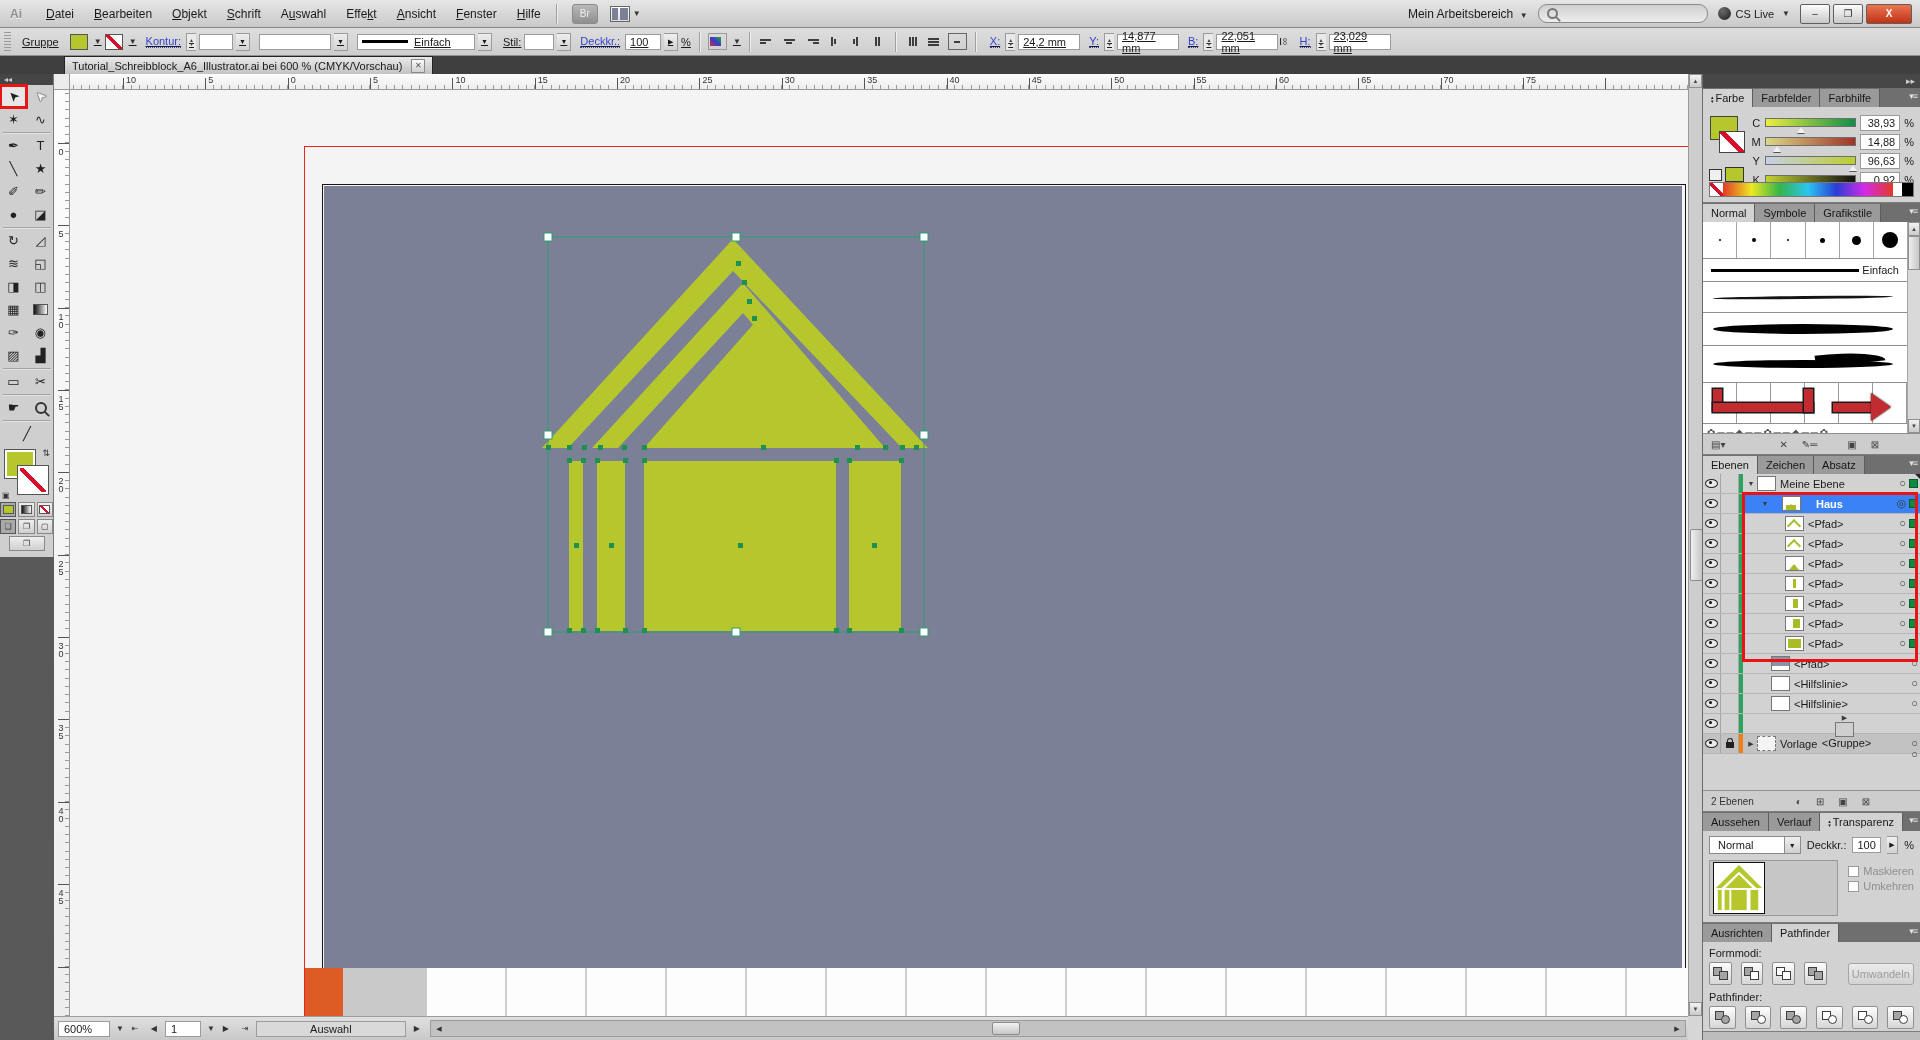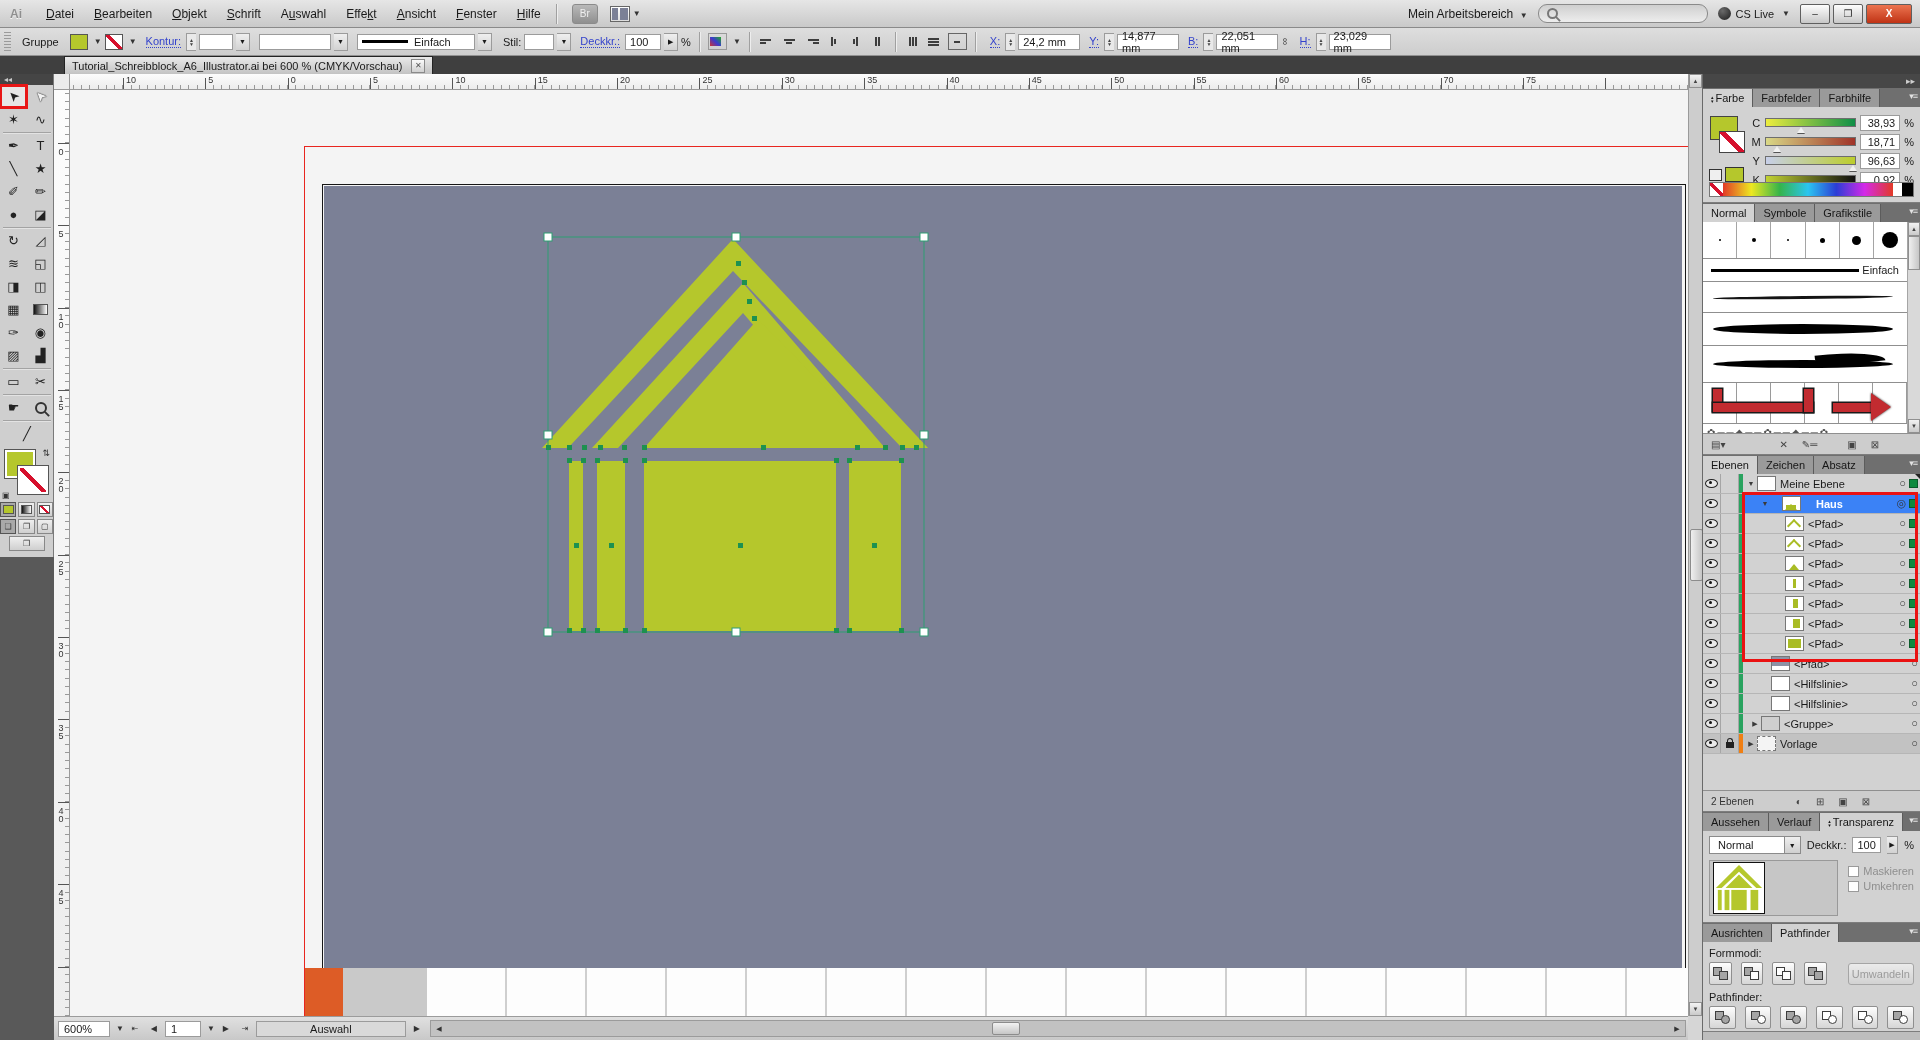--- a/index.html
+++ b/index.html
@@ -31,21 +31,21 @@
   .mag:after{content:"";position:absolute;width:6px;height:2px;background:#777;
              transform:rotate(45deg);right:-5px;bottom:-3px;}
   .cs-orb{width:13px;height:13px;border-radius:50%;background:radial-gradient(circle at 35% 30%,#6a6a6a,#1c1c1c);}
   .winbtn{width:28px;height:18px;border:1px solid #5f5f5f;border-radius:2px;
           background:linear-gradient(#fdfdfd,#c8c8c8);display:flex;align-items:center;
           justify-content:center;font-size:10px;color:#333;}
   .winbtn.close{width:44px;background:linear-gradient(#ec7450,#c03315);color:#fff;font-weight:bold;}
 
   
   #controlbar{left:0;top:28px;width:1920px;height:28px;background:linear-gradient(#dedede,#cdcdcd);
-              border-bottom:1px solid #919191;box-sizing:border-box;display:flex;align-items:center;gap:3px;}
+              border-bottom:1px solid #919191;box-sizing:border-box;display:flex;align-items:center;gap:3px;text-decoration:underline;}
   .dots{width:7px;height:20px;margin:0 4px;background:repeating-linear-gradient(#9a9a9a 0 1px,transparent 1px 3px);}
   .blue-link{color:#3443cc;border-bottom:1px dotted #3443cc;margin:0 2px 0 6px;}
   .field{background:#fff;border:1px solid #9b9b9b;height:16px;display:flex;align-items:center;
          padding:0 4px;box-sizing:border-box;}
   .stepper{width:9px;height:16px;border:1px solid #9b9b9b;border-right:none;background:#e9e9e9;
            display:flex;flex-direction:column;align-items:center;justify-content:center;font-size:5px;color:#444;line-height:4px;}
   .dd-btn{width:13px;height:16px;border:1px solid #9b9b9b;border-left:none;background:linear-gradient(#efefef,#d2d2d2);
           display:flex;align-items:center;justify-content:center;font-size:7px;}
   .swatch{width:16px;height:14px;border:1px solid #555;}
   .none-sw{background:linear-gradient(45deg,transparent 42%,#d6102c 42%,#d6102c 58%,transparent 58%),#fff;}
@@ -679,21 +679,21 @@
                 <span class="ch-thumb" style="left: 39%;"></span>
               </div>
               <span class="field ch-val">38,93</span>
               <span>%</span>
             </div>
             <div class="ch-row" style="top: 25px;">
               <span class="ch-label">M</span>
               <div class="ch-track" style="background: linear-gradient(to right, rgb(217, 216, 135), rgb(160, 51, 40));">
                 <span class="ch-thumb" style="left: 12%;"></span>
               </div>
-              <span class="field ch-val">18,71</span>
+              <span class="field ch-val">14,88</span>
               <span>%</span>
             </div>
             <div class="ch-row" style="top: 44px;">
               <span class="ch-label">Y</span>
               <div class="ch-track" style="background: linear-gradient(to right, rgb(199, 207, 233), rgb(188, 205, 43));">
                 <span class="ch-thumb" style="left: 97%;"></span>
               </div>
               <span class="field ch-val">96,63</span>
               <span>%</span>
             </div>
@@ -1000,21 +1000,21 @@
                   <span class="target">○</span>
                 </span>
               </div>
             </div>
             <div class="lrow">
               <div class="lcol">
                 <span class="eye"></span>
               </div>
               <div class="lcol"></div>
               <div class="stripe green"></div>
-              <div class="lbody" style="padding-left: 6px;">
+              <div class="lbody" style="padding-left: 28px; flex-direction: column;">
                 <span class="exp">▶</span>
                 <div class="lthumb groupfill"></div>
                 <span class="lname">&lt;Gruppe&gt;</span>
                 <span class="lright">
                   <span class="target">○</span>
                 </span>
               </div>
             </div>
             <div class="lrow dim">
               <div class="lcol">

